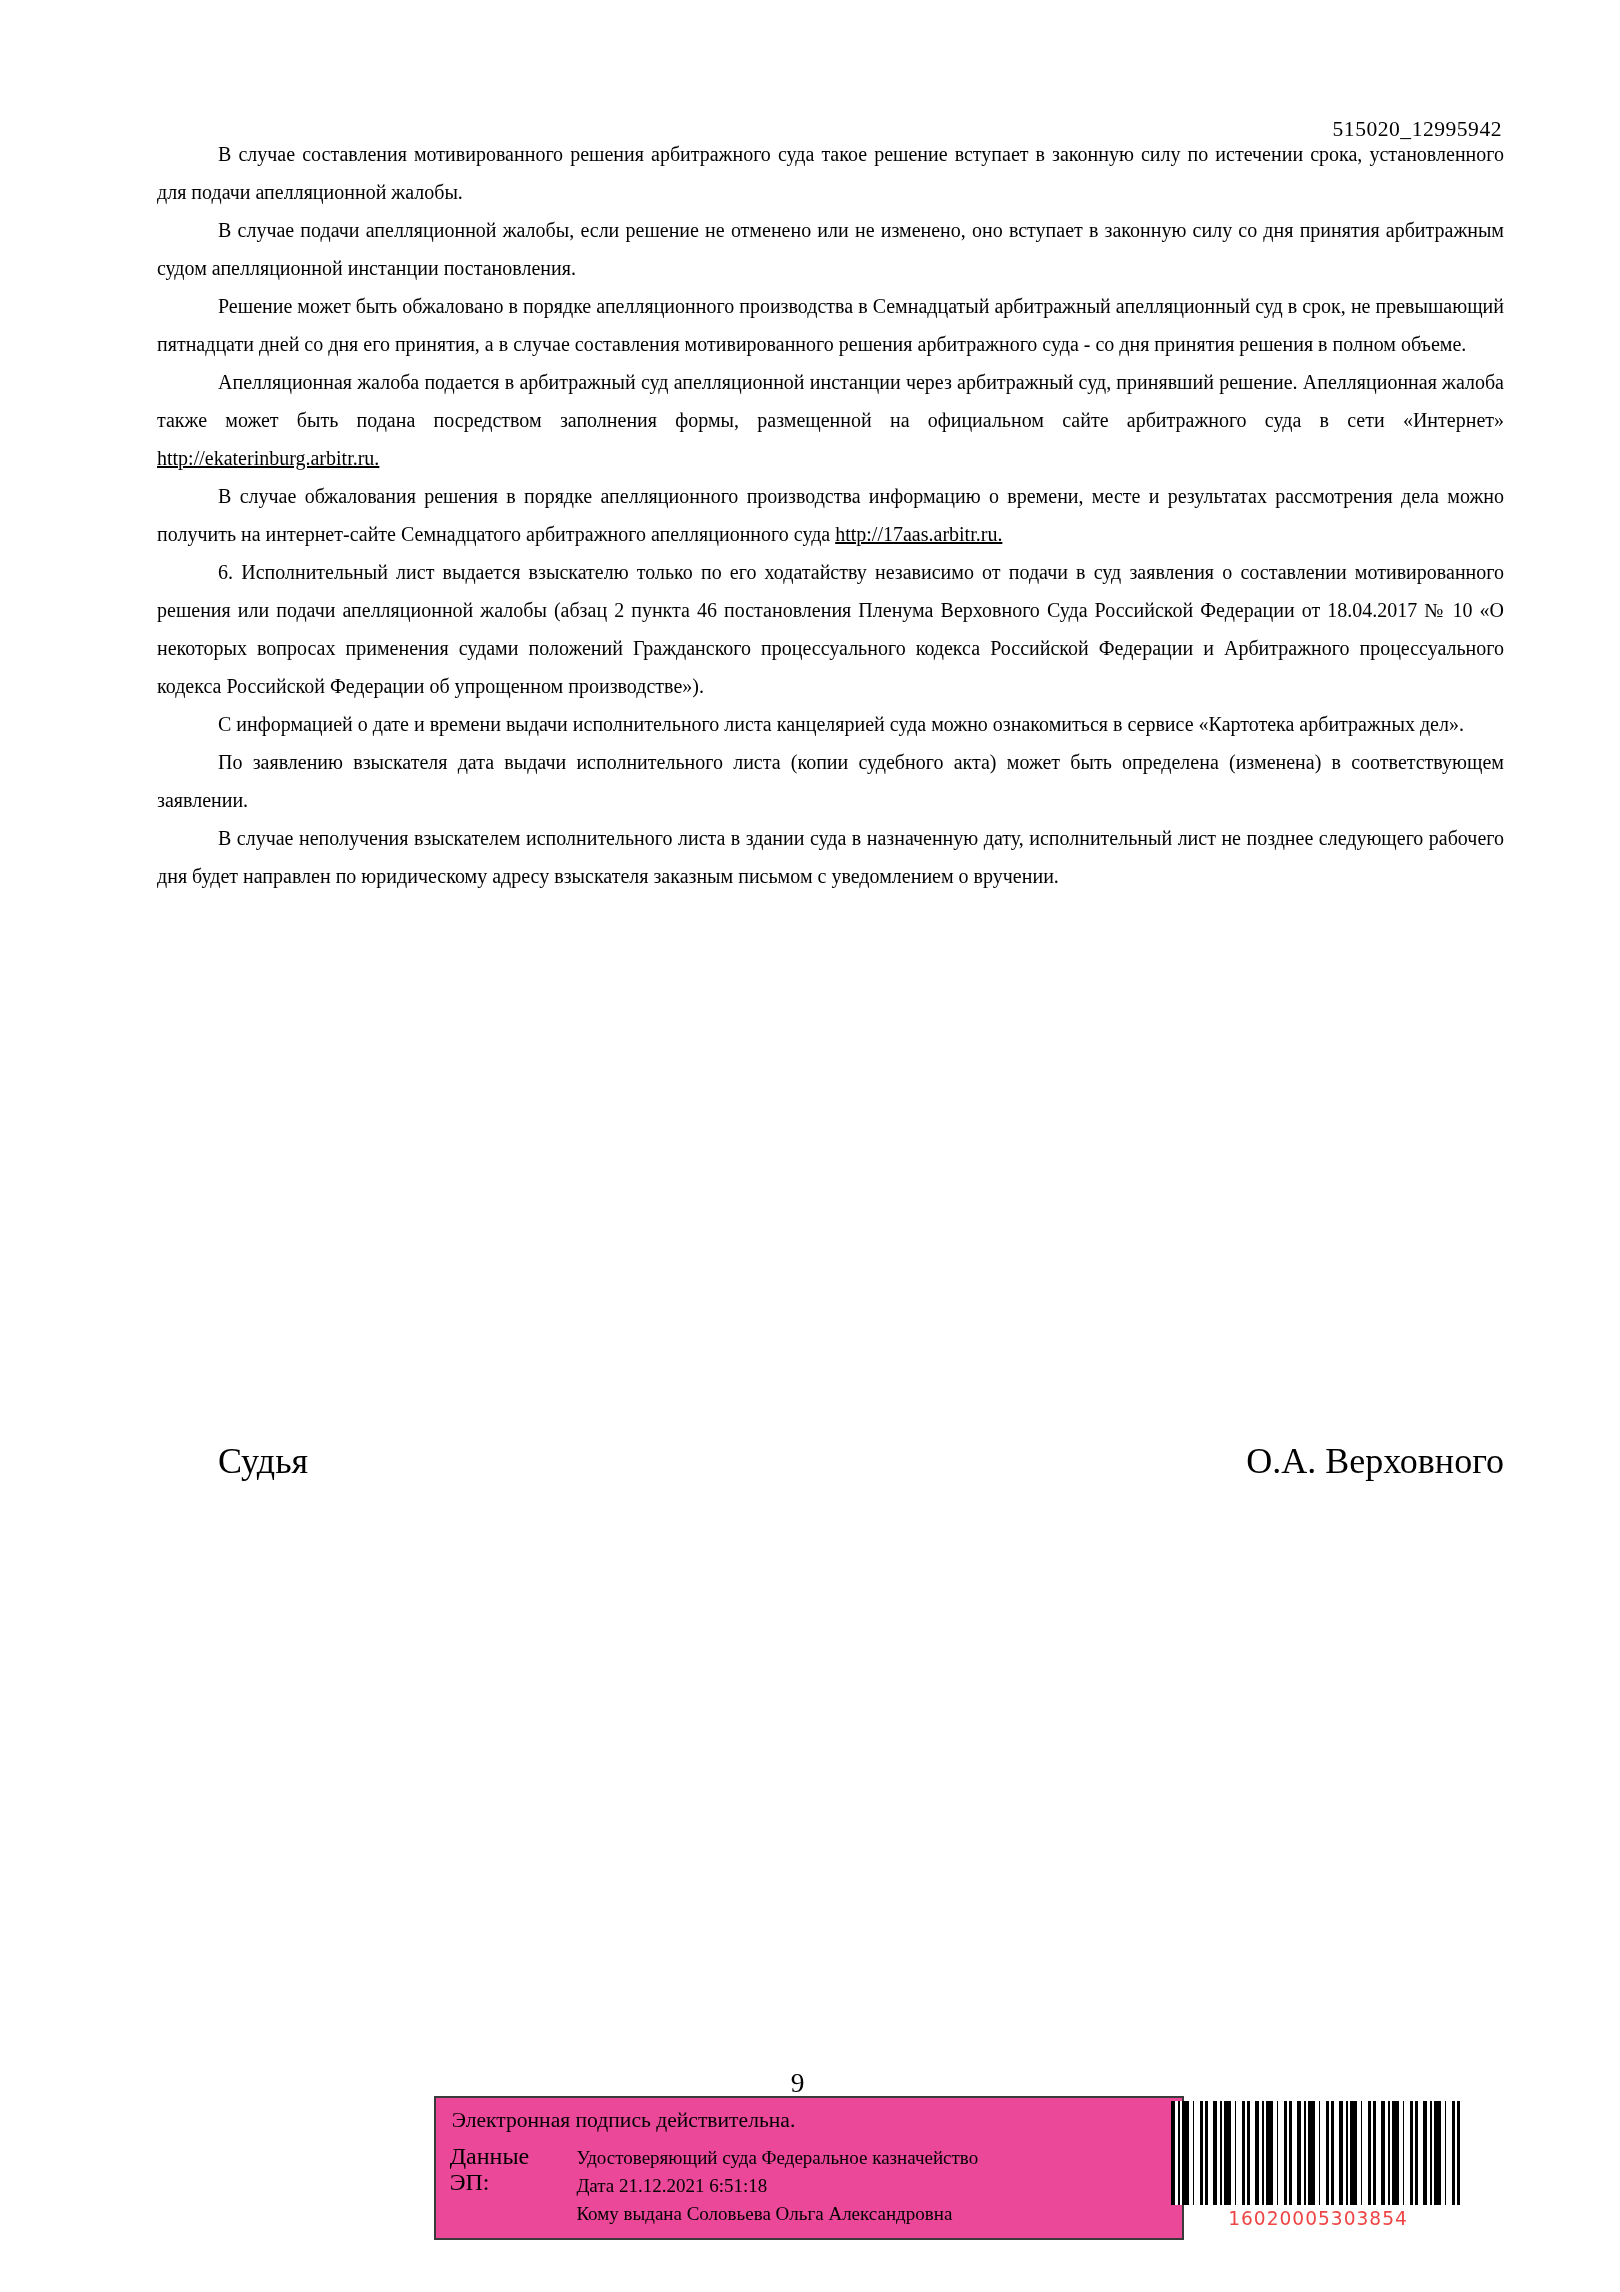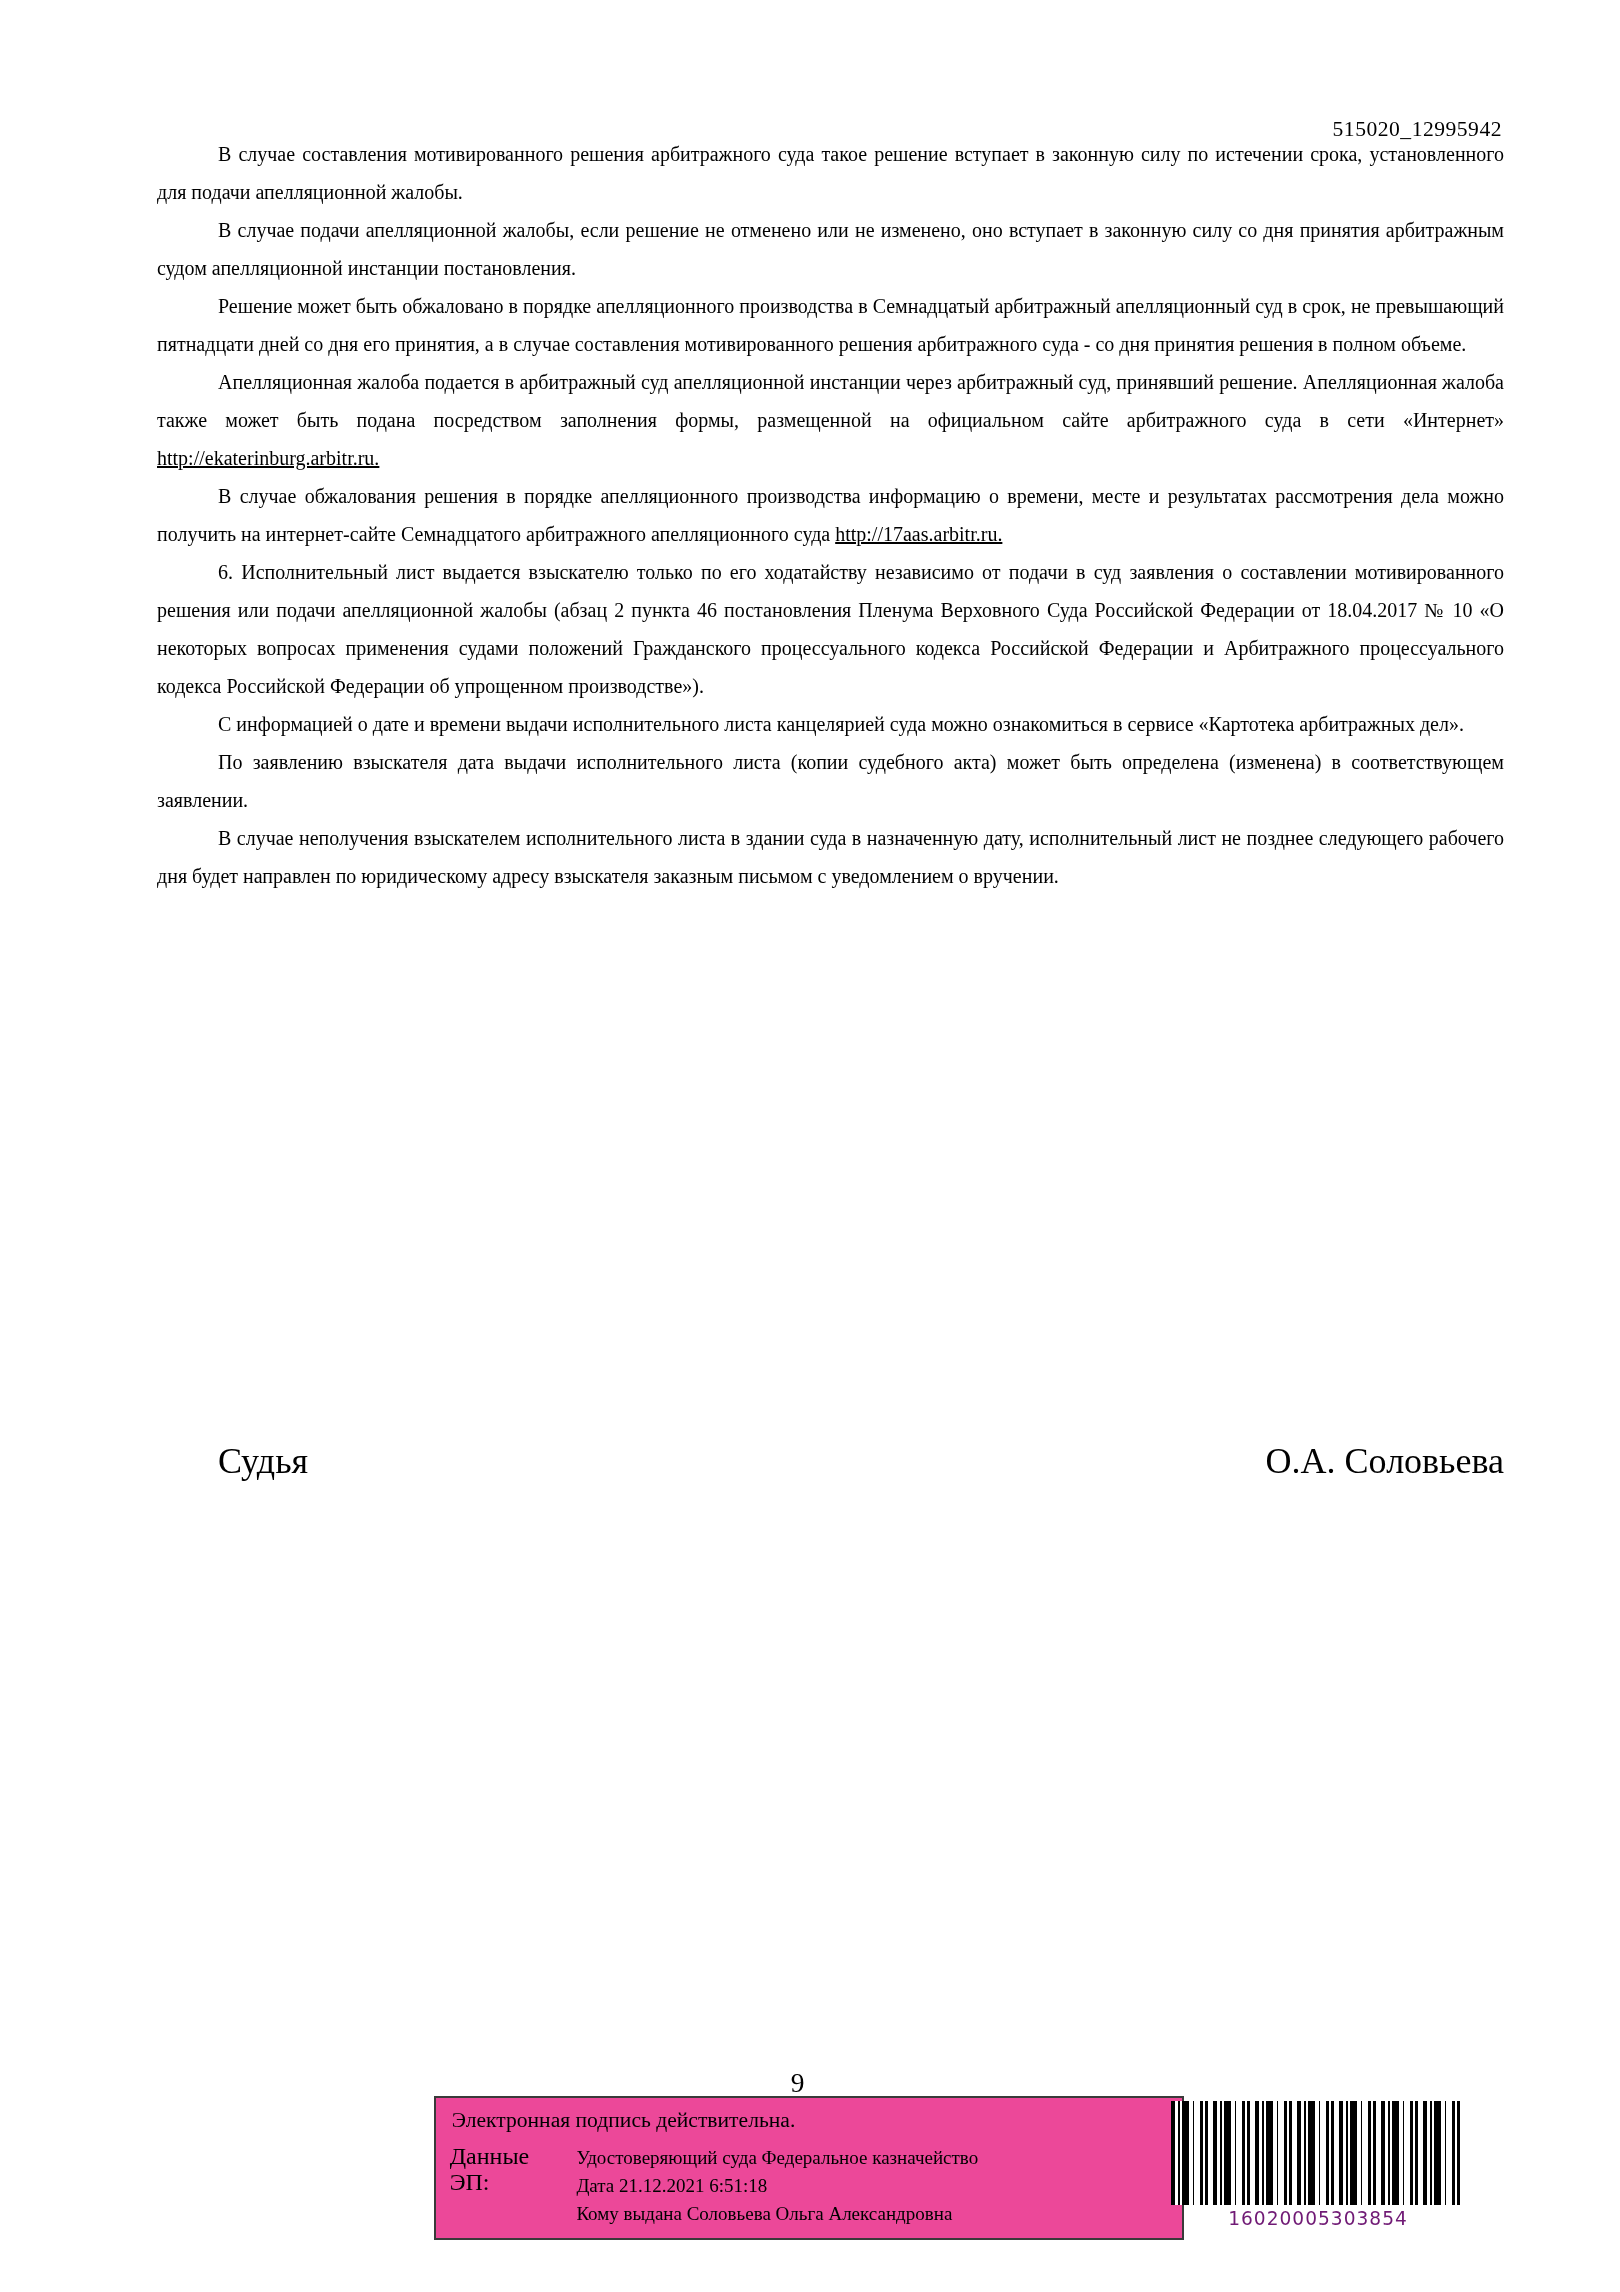--- a/index.html
+++ b/index.html
@@ -93,21 +93,21 @@
       #fff 37px, #fff 42px);
   }
   .barcode-number {
     position: absolute;
     left: 1171px;
     top: 2177px;
     width: 294px;
     text-align: center;
     font-size: 18.6px;
     font-family: "DejaVu Sans", sans-serif;
-    color: #701a75;
+    color: #ef4444;
     letter-spacing: 1px;
     z-index: 2;
   }
 </style>
 </head>
 <body>
 
 <div class="page">
 
   <div class="header-code">515020_12995942</div>
@@ -121,21 +121,21 @@
         <p class="para"><span class="">В случае обжалования решения в порядке апелляционного производства информацию о времени, месте и результатах рассмотрения дела можно получить на интернет-сайте Семнадцатого арбитражного апелляционного суда </span><span class="u">http://17aas.arbitr.ru.</span></p>
         <p class="para"><span class="">6. Исполнительный лист выдается взыскателю только по его ходатайству независимо от подачи в суд заявления о составлении мотивированного решения или подачи апелляционной жалобы (абзац 2 пункта 46 постановления Пленума Верховного Суда Российской Федерации от 18.04.2017 № 10 «О некоторых вопросах применения судами положений Гражданского процессуального кодекса Российской Федерации и Арбитражного процессуального кодекса Российской Федерации об упрощенном производстве»).</span></p>
         <p class="para"><span class="">С информацией о дате и времени выдачи исполнительного листа канцелярией суда можно ознакомиться в сервисе «Картотека арбитражных дел».</span></p>
         <p class="para"><span class="">По заявлению взыскателя дата выдачи исполнительного листа (копии судебного акта) может быть определена (изменена) в соответствующем заявлении.</span></p>
         <p class="para"><span class="">В случае неполучения  взыскателем исполнительного листа в здании суда в назначенную дату, исполнительный лист не позднее следующего рабочего дня будет направлен по юридическому адресу взыскателя заказным письмом с уведомлением о вручении.</span></p>
       </div>
   </div>
 
   <div class="sig-row">
     <span class="sig-role">Судья</span>
-    <span class="sig-name">О.А. Соловьева</span>
+    <span class="sig-name">О.А. Верховного</span>
   </div>
 
   <div class="page-number">9</div>
 
   <div class="esign-box">
     <div class="esign-line1">Электронная подпись действительна.</div>
     <div class="esign-row">
       <div class="esign-label">Данные ЭП:</div>
       <div class="esign-details">
         <div class="esign-detail">Удостоверяющий суда Федеральное казначейство</div>

